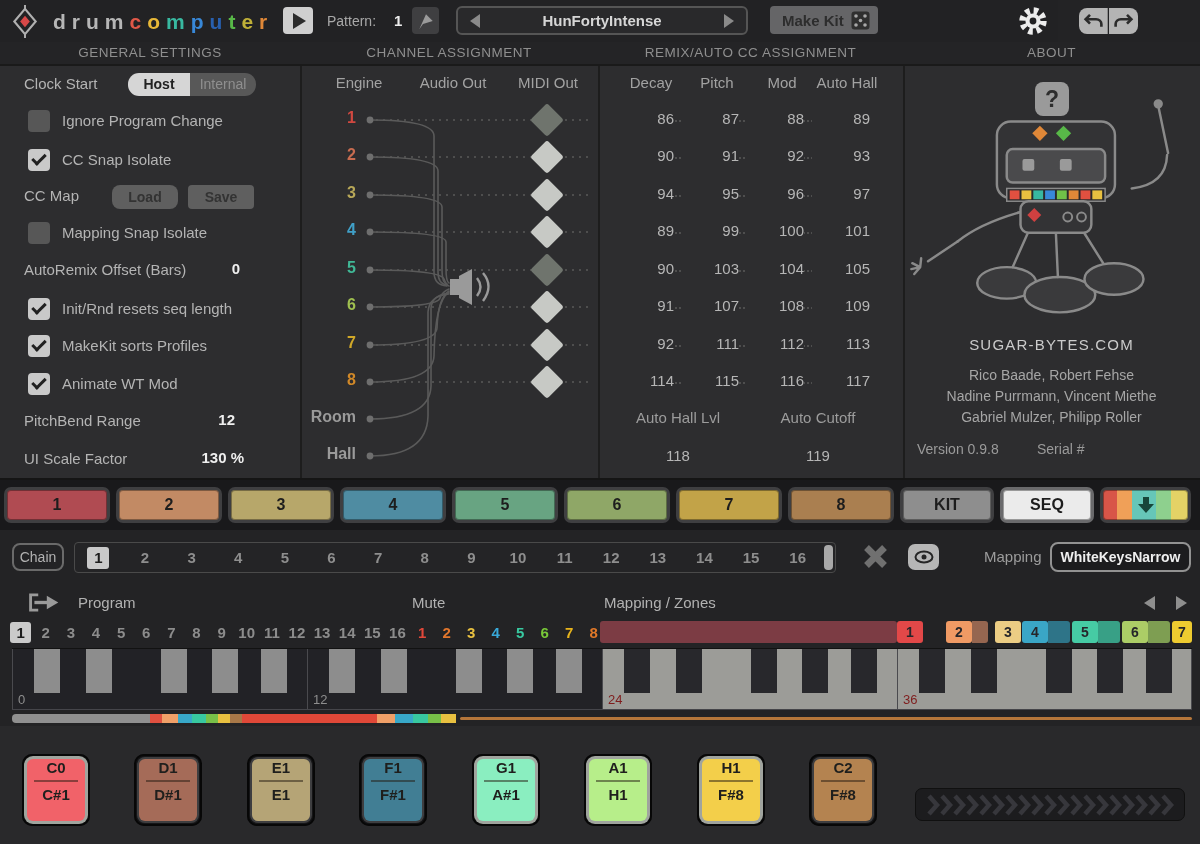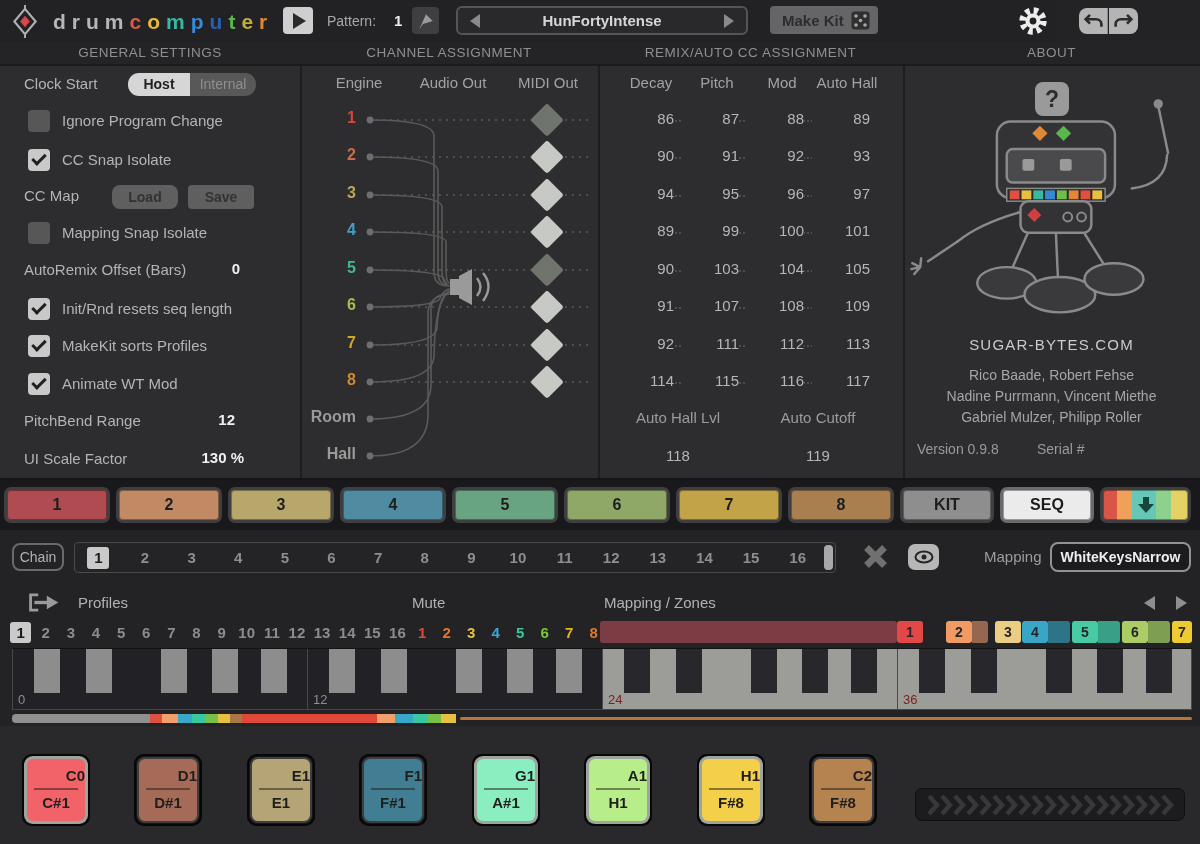--- a/index.html
+++ b/index.html
@@ -154,21 +154,21 @@
   .cs11{left:401px;width:15px;background:#38c8a0;} .cs12{left:416px;width:13px;background:#78c048;}
   .cs13{left:429px;width:15px;background:#e8c040;}
   .cs-line{left:448px;right:0;width:auto;top:3px;height:3px;background:#b5763a;border-radius:2px;}
 
   
   .bottom{position:absolute;left:0;top:726px;width:1200px;height:118px;background:#29292b;}
   .pad-outer{position:absolute;top:28px;width:68px;height:72px;background:#151517;border-radius:10px;box-shadow:inset 0 0 0 2px #070707;}
   .pad-inner{position:absolute;inset:5px;border-radius:6px;box-shadow:0 0 0 2px #3e3e40;text-align:center;}
   .pad-outer.lit .pad-inner{box-shadow:0 0 0 3px #a0a49e;}
   .pad-top,.pad-bot{font-size:15px;font-weight:bold;color:#1f1f1d;}
-  .pad-top{margin-top:8px;text-align:right;} .pad-div{width:44px;height:2px;margin:4px auto;background:rgba(35,25,15,.5);} 
+  .pad-top{margin-top:0;} .pad-div{width:44px;height:2px;margin:4px auto;background:rgba(35,25,15,.5);} 
   #rx-btns{position:absolute;left:915px;top:29px;width:270px;height:22px;display:flex;gap:2px;}
   .rx-btn{flex:1;background:#939393;color:#4e4e4c;font-weight:bold;font-size:14.5px;text-align:center;line-height:22px;border-radius:2px;}
   .rx-btn.sel{background:#d6d6d6;color:#1e1e1e;}
   #rx-strip{position:absolute;left:915px;top:62px;width:270px;height:33px;background:#1c1c1e;border-radius:7px;border:1px solid #101010;display:flex;align-items:center;justify-content:center;}
 </style>
 </head>
 <body>
 
 <div id="app">
 
@@ -563,21 +563,21 @@
   </div>
 
   <div class="seq-header">
     <div class="follow-icon">
       <svg width="34" height="21" viewBox="0 0 34 22">
         <path d="M12 3 H4 V19 H12" fill="none" stroke="#9a9a9a" stroke-width="3"></path>
         <path d="M8 11 H22" stroke="#9a9a9a" stroke-width="3.5"></path>
         <polygon points="21,4 33,11 21,18" fill="#9a9a9a"></polygon>
       </svg>
     </div>
-    <span class="sh-lab lab-pattern">Profiles</span>
+    <span class="sh-lab lab-pattern">Program</span>
     <span class="sh-lab lab-mute">Mute</span>
     <span class="sh-lab lab-zones">Mapping / Zones</span>
     <span class="nav-l"></span>
     <span class="nav-r"></span>
   </div>
 
   <div class="steps-row">
     <div id="steps-box">
         <div class="step-cell">
           <span class="step-sel">1</span>

